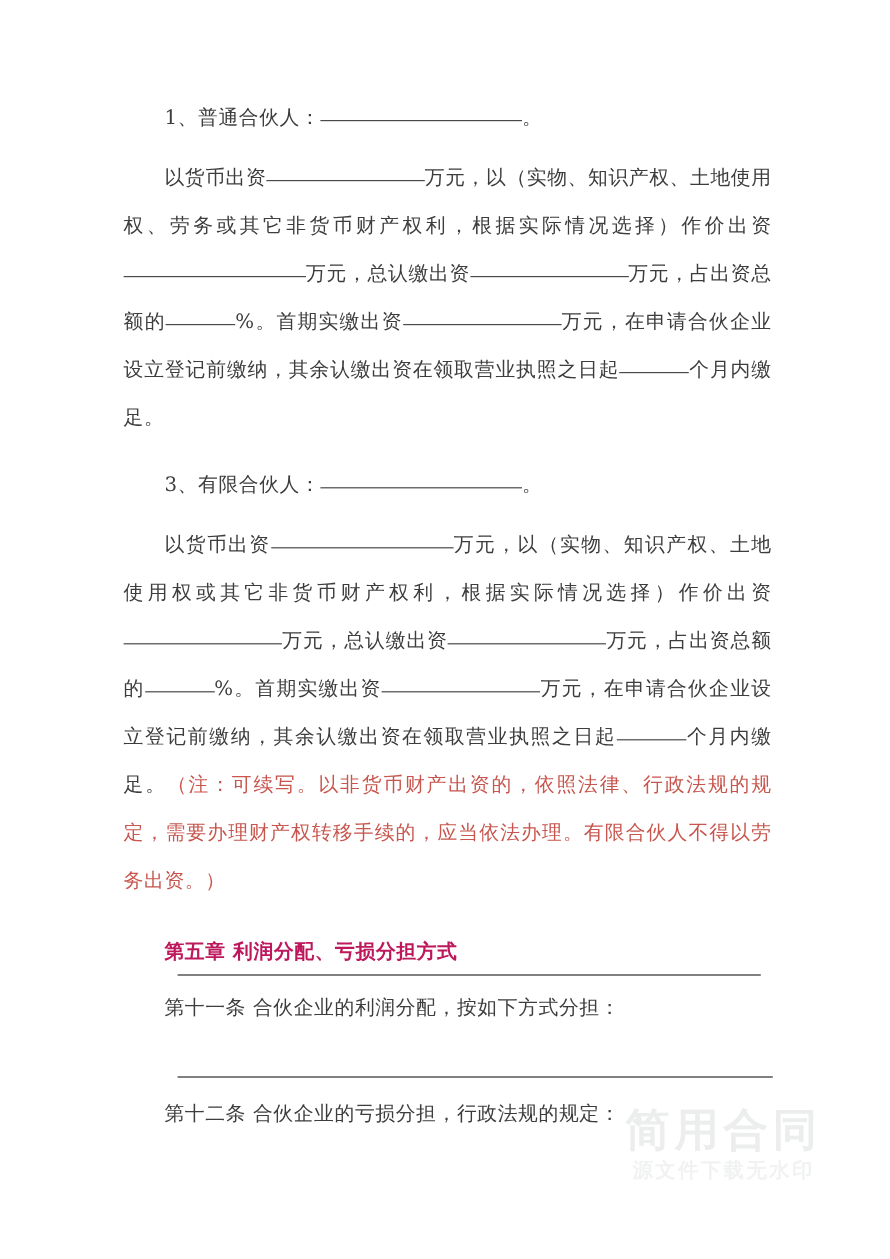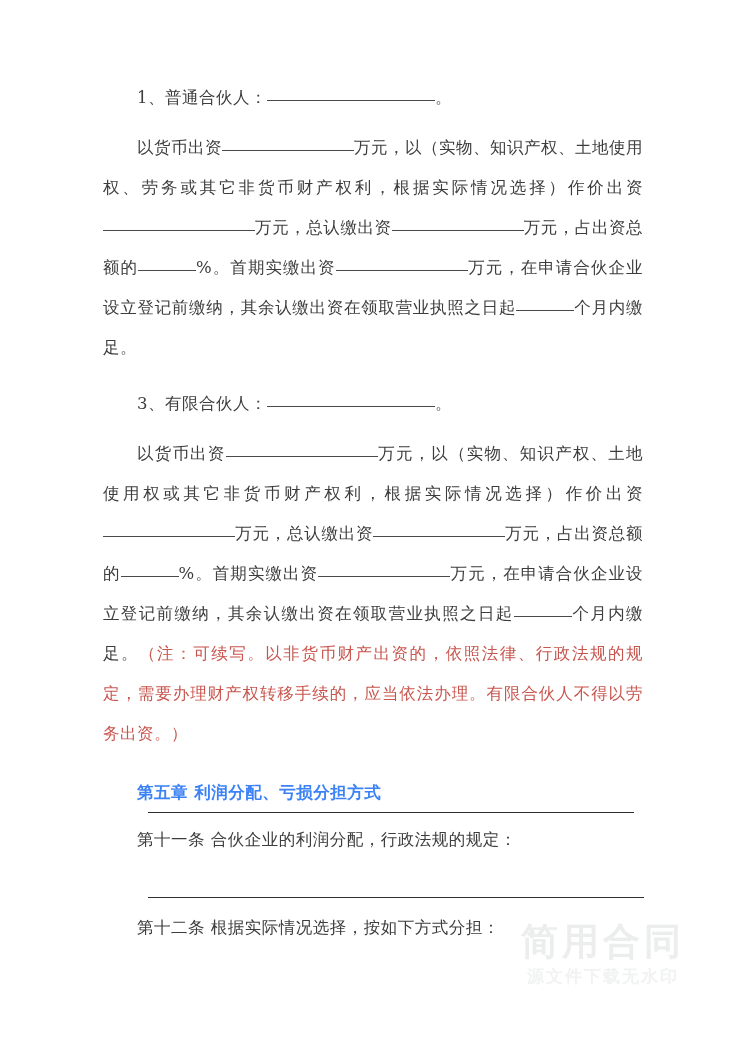--- a/index.html
+++ b/index.html
@@ -52,21 +52,21 @@
 
   .note-red {
     color: #c8564e;
   }
 
   .chapter-heading {
     font-size: 16.5px;
     font-weight: bold;
     line-height: 34px;
     letter-spacing: 0.5px;
-    color: #3b82f6;
+    color: #be185d;
     text-indent: 34px;
     margin: 0;
   }
 
   .rule {
     border: 0;
     border-top: 1.6px solid #2e2e2e;
     margin: 0;
   }
   .rule-1 { position: absolute; left: 148px; top: 812px; width: 486px; }
@@ -120,25 +120,25 @@
     <div class="gap-sm"></div>
 
     <p class="para indent"><span>以货币出资</span><span class="blank b-xl"></span><span>万元，以（实物、知识产权、土地使用权或其它非货币财产权利，根据实际情况选择）作价出资</span><span class="blank b-l"></span><span>万元，总认缴出资</span><span class="blank b-l"></span><span>万元，占出资总额的</span><span class="blank b-s"></span><span>%。首期实缴出资</span><span class="blank b-l"></span><span>万元，在申请合伙企业设立登记前缴纳，其余认缴出资在领取营业执照之日起</span><span class="blank b-s"></span><span>个月内缴足。</span><span class="note-red">（注：可续写。以非货币财产出资的，依照法律、行政法规的规定，需要办理财产权转移手续的，应当依法办理。有限合伙人不得以劳务出资。）</span></p>
 
     <div class="gap-lg"></div>
 
     <p class="chapter-heading">第五章 利润分配、亏损分担方式</p>
 
     <div class="gap-sm"></div>
 
-    <p class="para indent">第十一条 合伙企业的利润分配，行政法规的规定：</p>
+    <p class="para indent">第十一条 合伙企业的利润分配，按如下方式分担：</p>
 
     <div style="height:48px"></div>
 
-    <p class="para indent">第十二条 根据实际情况选择，按如下方式分担：</p>
+    <p class="para indent">第十二条 合伙企业的亏损分担，行政法规的规定：</p>
 
   </div>
 
   <hr class="rule rule-1">
   <hr class="rule rule-2">
 
   <div class="watermark">
     <div class="wm-main">简用合同</div>
     <div class="wm-sub">源文件下载无水印</div>
   </div>

